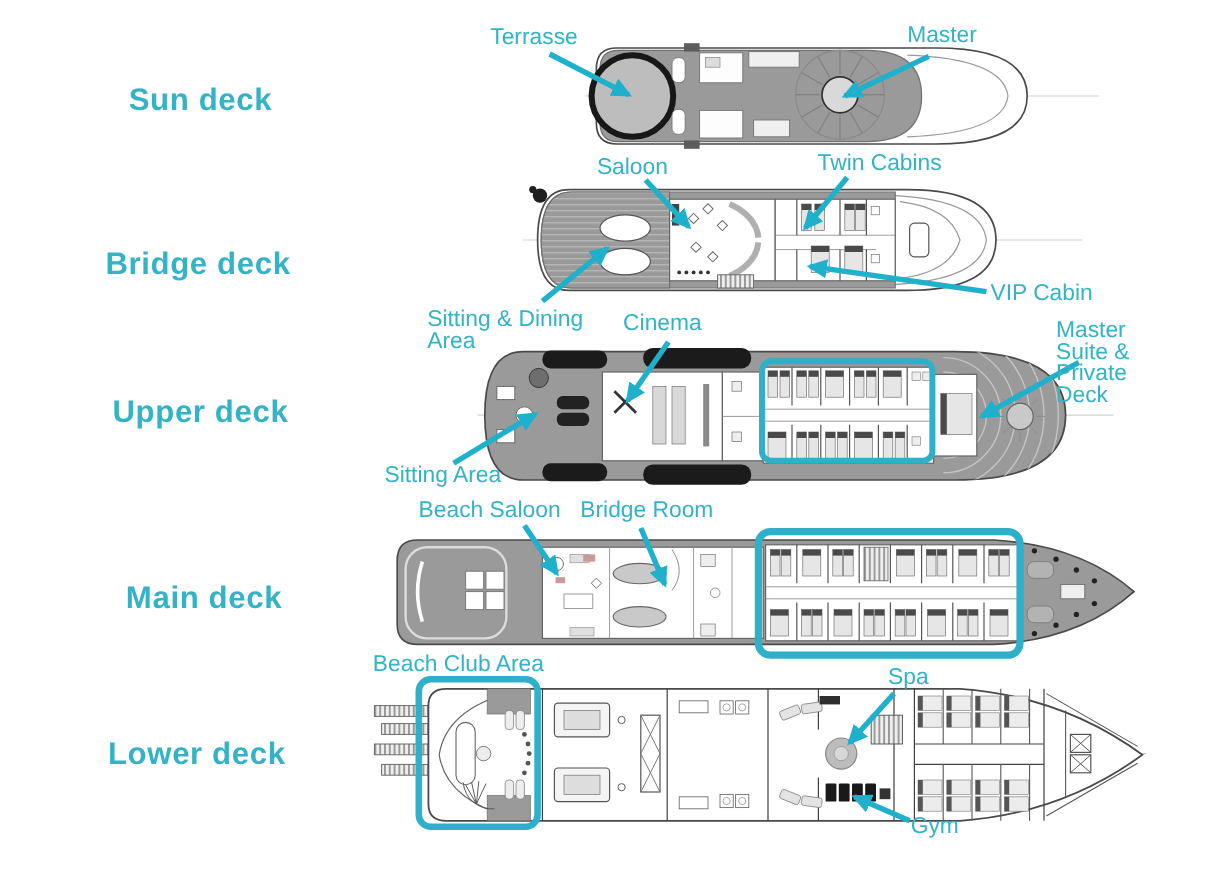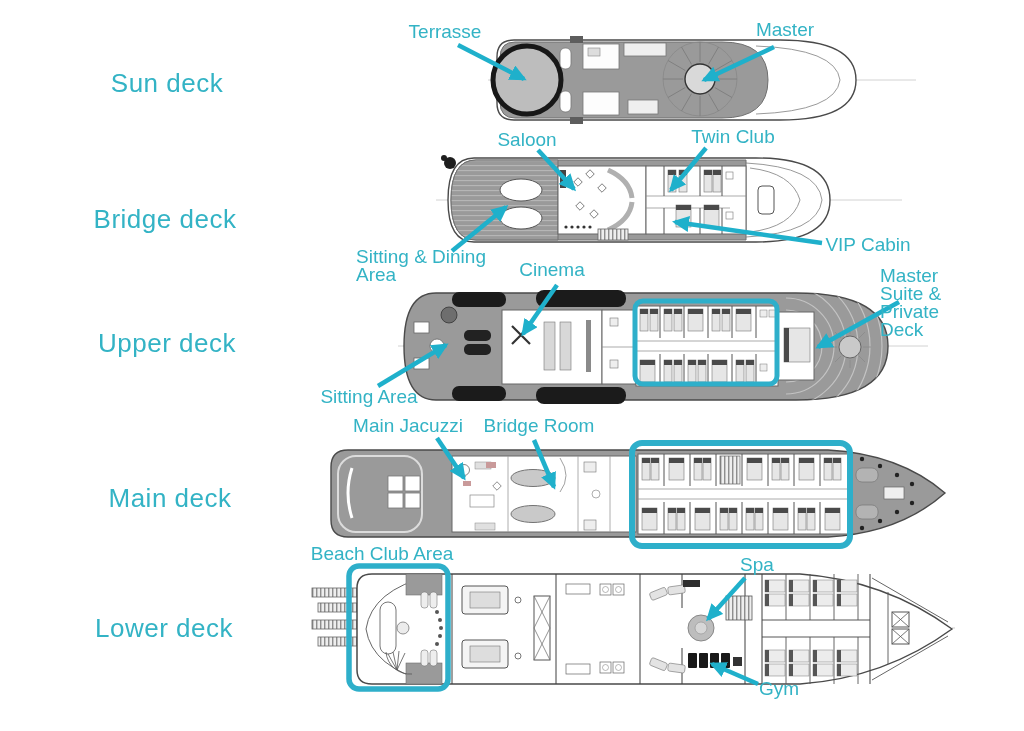--- a/index.html
+++ b/index.html
@@ -3,21 +3,21 @@
 <meta charset="utf-8">
 <style>
   html,body{margin:0;padding:0;background:#ffffff;}
   .canvas{
     position:relative;width:1024px;height:731px;background:#ffffff;overflow:hidden;
     font-family:"Liberation Sans",sans-serif;
   }
   .plans{position:absolute;left:0;top:0;}
   .deck-label{
     position:absolute;transform:translateX(-50%);
-    color:#33b3c5;font-size:26px;letter-spacing:.5px;white-space:nowrap;font-weight:400;
+    color:#33b3c5;font-size:26px;letter-spacing:.5px;white-space:nowrap;font-weight:700;
   }
   .feat{
     position:absolute;transform:translateX(-50%);
     color:#33b3c5;font-size:19px;line-height:18px;text-align:left;white-space:pre-line;
   }
 </style>
 </head>
 <body>
 
 <div class="canvas">
@@ -425,27 +425,27 @@
 
 <div class="deck-label" style="left:167px;top:68px">Sun deck</div>
 <div class="deck-label" style="left:165px;top:204px">Bridge deck</div>
 <div class="deck-label" style="left:167px;top:328px">Upper deck</div>
 <div class="deck-label" style="left:170px;top:483px">Main deck</div>
 <div class="deck-label" style="left:164px;top:613px">Lower deck</div>
 
 <div class="feat" style="left:445px;top:23px">Terrasse</div>
 <div class="feat" style="left:785px;top:21px">Master</div>
 <div class="feat" style="left:527px;top:131px">Saloon</div>
-<div class="feat" style="left:733px;top:128px">Twin Club</div>
-<div class="feat" style="left:421px;top:248px">Sitting &amp; Dining
+<div class="feat" style="left:733px;top:128px">Twin Cabins</div>
+<div class="feat" style="left:421px;top:258px">Sitting &amp; Dining
 Area</div>
 <div class="feat" style="left:868px;top:236px">VIP Cabin</div>
 <div class="feat" style="left:552px;top:261px">Cinema</div>
 <div class="feat" style="left:928px;top:267px">Master Suite &amp;
 Private Deck</div>
 <div class="feat" style="left:369px;top:388px">Sitting Area</div>
-<div class="feat" style="left:408px;top:417px">Main Jacuzzi</div>
+<div class="feat" style="left:408px;top:417px">Beach Saloon</div>
 <div class="feat" style="left:539px;top:417px">Bridge Room</div>
 <div class="feat" style="left:382px;top:545px">Beach Club Area</div>
 <div class="feat" style="left:757px;top:556px">Spa</div>
 <div class="feat" style="left:779px;top:680px">Gym</div>
 
 </div>
 
 </body></html>

